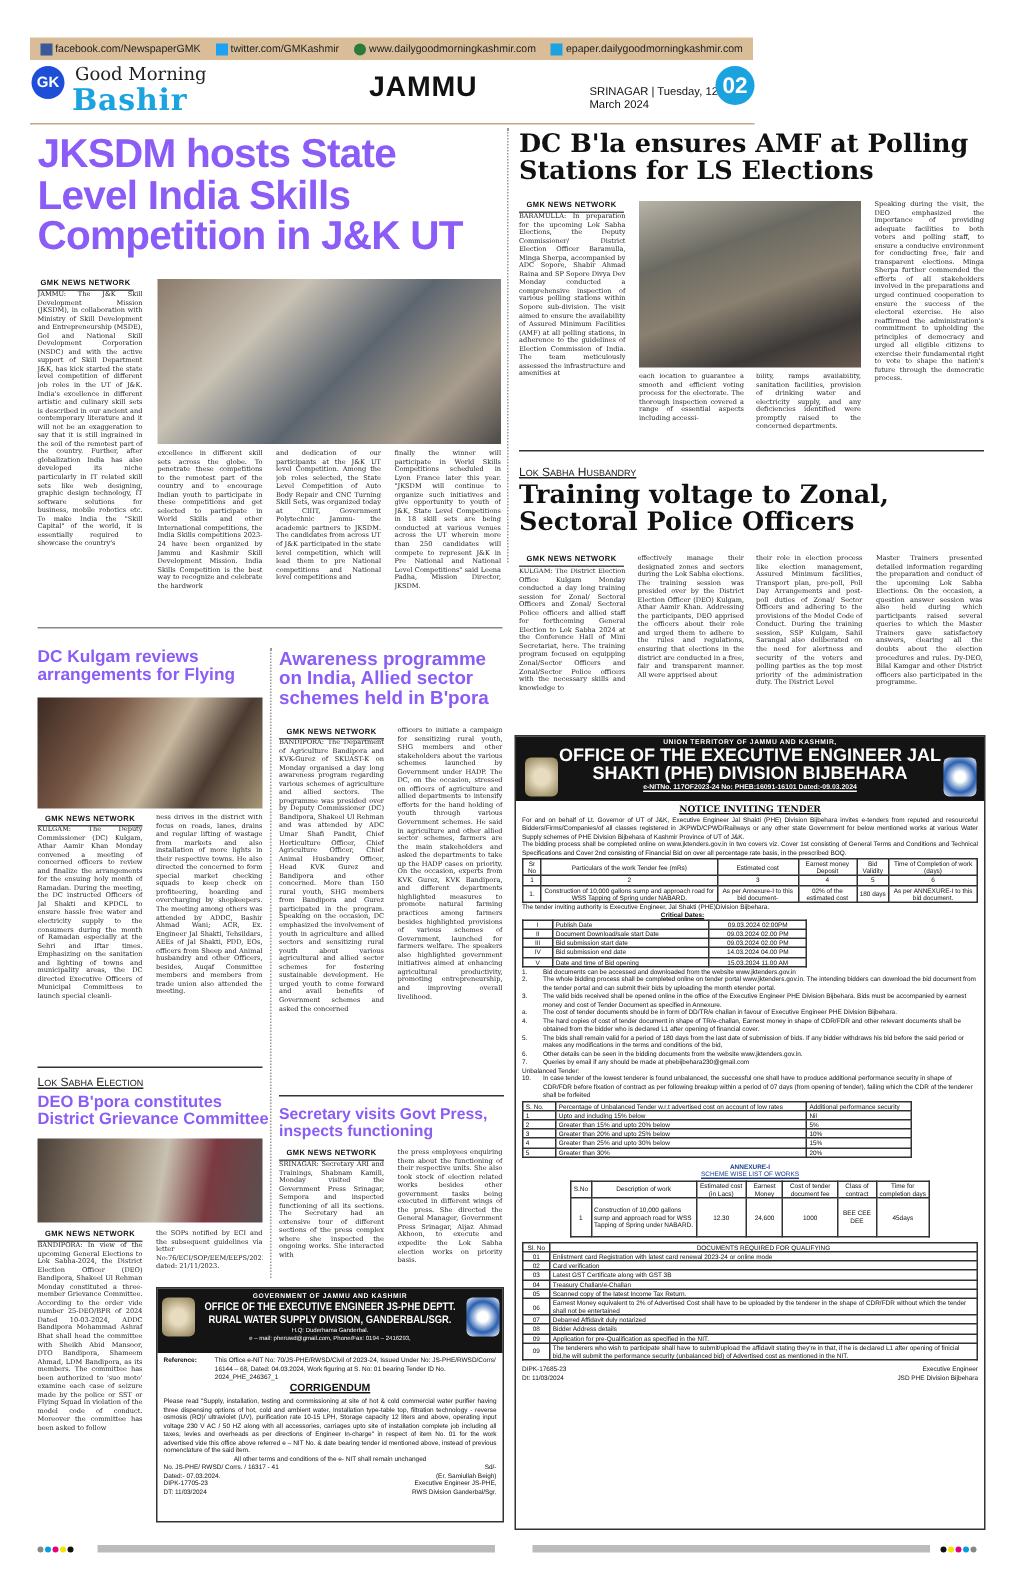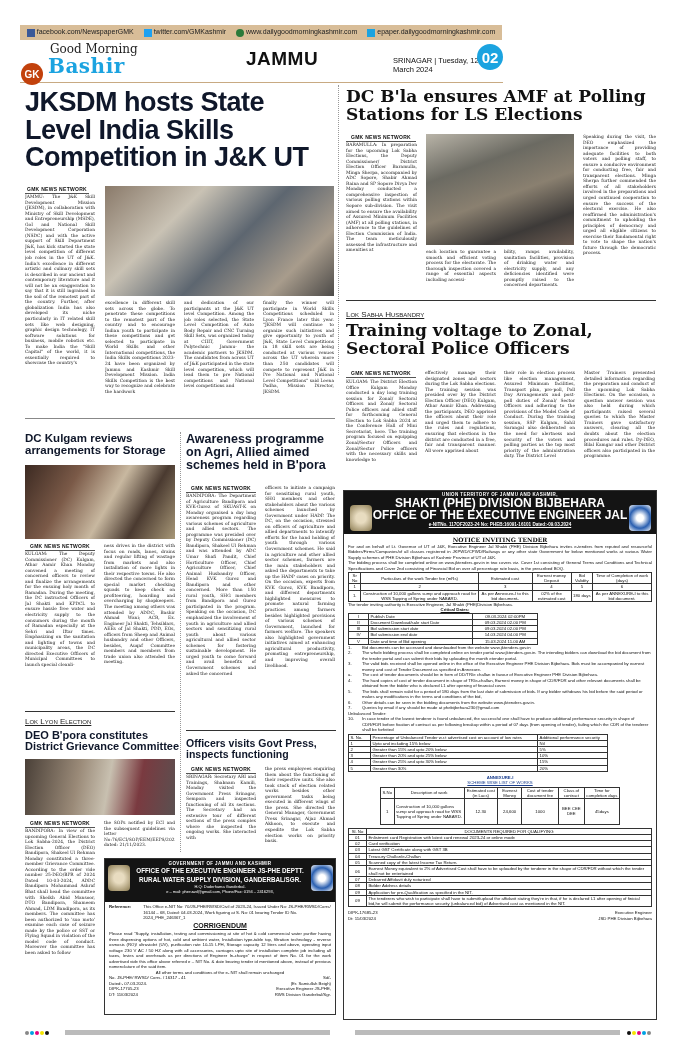--- a/index.html
+++ b/index.html
@@ -1,27 +1,27 @@
 <!DOCTYPE html>
 <html><head>
 <meta charset="utf-8">
 <style>
 *{box-sizing:border-box;margin:0;padding:0}
 body{width:680px;height:1053px;background:#fff;font-family:"DejaVu Serif",serif;color:#111;position:relative;overflow:hidden}
 .topbar{position:absolute;left:20px;top:25px;width:482px;height:15px;background:#d8bd98;display:flex;align-items:center;justify-content:center;gap:10px;font-family:"Liberation Sans",sans-serif;font-size:7px;color:#222}
 .topbar span.i{display:inline-block;width:8px;height:8px;margin-right:2px;vertical-align:middle}
 .header{position:absolute;left:20px;top:40px;width:483px;height:43px;border-bottom:1.5px solid #c8aa82}
-.logo-c{position:absolute;left:1px;top:23px;width:22px;height:22px;border-radius:50%;background:#c2410c;color:#fff;font-family:"Liberation Sans",sans-serif;font-size:10px;font-weight:bold;display:flex;align-items:center;justify-content:center}
+.logo-c{position:absolute;left:1px;top:4px;width:22px;height:22px;border-radius:50%;background:#1d4ed8;color:#fff;font-family:"Liberation Sans",sans-serif;font-size:10px;font-weight:bold;display:flex;align-items:center;justify-content:center}
 .logo-t1{position:absolute;left:30px;top:2px;font-size:12px;font-family:"DejaVu Serif",serif;color:#222}
 .logo-t2{position:absolute;left:28px;top:14px;font-size:20px;font-weight:bold;color:#1ba3e0;font-family:"DejaVu Serif",serif;letter-spacing:0.5px}
 .news{position:absolute;left:226px;top:8px;font-family:"Liberation Sans",sans-serif;font-size:19px;font-weight:bold;letter-spacing:0.5px}
 .dateline{position:absolute;left:373px;top:16px;font-family:"Liberation Sans",sans-serif;font-size:7.5px}
 .pageno{position:absolute;left:457px;top:4px;width:26px;height:26px;border-radius:50%;background:#1ba3e0;color:#fff;font-family:"Liberation Sans",sans-serif;font-weight:bold;font-size:15px;display:flex;align-items:center;justify-content:center}
 .abs{position:absolute}
-.hl-sans{font-family:"Liberation Sans",sans-serif;font-weight:bold;line-height:1.02;color:#0f172a}
+.hl-sans{font-family:"Liberation Sans",sans-serif;font-weight:bold;line-height:1.02;color:#8b5cf6}
 .hl-serif{font-family:"DejaVu Serif",serif;font-weight:bold;line-height:1.05}
 .byline{font-family:"Liberation Sans",sans-serif;font-size:5px;font-weight:bold;border-bottom:0.8px solid #555;padding-bottom:1px;text-align:center;letter-spacing:0.3px}
 .col{font-size:4.4px;line-height:1.26;text-align:justify;color:#222;overflow:hidden}
 .photo{background:linear-gradient(135deg,#8a7a6a 0%,#c9c2b4 30%,#5d6670 55%,#a89c8c 80%,#4c4a48 100%)}
 .photo2{background:linear-gradient(160deg,#b9b4a8 0%,#6b6a62 30%,#8a8070 55%,#3d3a38 80%,#6a5a50 100%)}
 .photo3{background:linear-gradient(120deg,#3c2a22 0%,#7b5a48 30%,#c8b8a0 55%,#4a3a30 75%,#a89878 100%)}
 .photo4{background:linear-gradient(100deg,#4a4038 0%,#9a8a78 35%,#c8c0b0 55%,#7a3a40 75%,#5a5050 100%)}
 .rule{position:absolute;height:1px;background:#333}
 .kicker{font-family:"Liberation Sans",sans-serif;font-size:8px;text-decoration:underline;font-variant:small-caps;color:#222}
 .vrule{position:absolute;width:0;border-left:0.8px dotted #999}
@@ -75,43 +75,43 @@
 <div class="rule" style="left:346px;top:300px;width:310px"></div>
 
 <div class="abs kicker" style="left:346px;top:310px">Lok Sabha Husbandry</div>
 <div class="abs hl-serif" style="left:346px;top:322px;width:330px;font-size:17px">Training voltage to Zonal, Sectoral Police Officers</div>
 <div class="abs byline" style="left:346px;top:370px;width:70px">GMK NEWS NETWORK</div>
 <div class="abs col" style="left:346px;top:379px;width:71px;height:100px">KULGAM: The District Election Office Kulgam Monday conducted a day long training session for Zonal/ Sectoral Officers and Zonal/ Sectoral Police officers and allied staff for forthcoming General Election to Lok Sabha 2024 at the Conference Hall of Mini Secretariat, here. The training program focused on equipping Zonal/Sector Officers and Zonal/Sector Police officers with the necessary skills and knowledge to</div>
 <div class="abs col" style="left:425px;top:370px;width:71px;height:109px">effectively manage their designated zones and sectors during the Lok Sabha elections. The training session was presided over by the District Election Officer (DEO) Kulgam, Athar Aamir Khan. Addressing the participants, DEO apprised the officers about their role and urged them to adhere to the rules and regulations, ensuring that elections in the district are conducted in a free, fair and transparent manner. All were apprised about</div>
 <div class="abs col" style="left:504px;top:370px;width:71px;height:109px">their role in election process like election management, Assured Minimum facilities, Transport plan, pre-poll, Poll Day Arrangements and post-poll duties of Zonal/ Sector Officers and adhering to the provisions of the Model Code of Conduct. During the training session, SSP Kulgam, Sahil Sarangal also deliberated on the need for alertness and security of the voters and polling parties as the top most priority of the administration duty. The District Level</div>
 <div class="abs col" style="left:584px;top:370px;width:71px;height:109px">Master Trainers presented detailed information regarding the preparation and conduct of the upcoming Lok Sabha Elections. On the occasion, a question answer session was also held during which participants raised several queries to which the Master Trainers gave satisfactory answers, clearing all the doubts about the election procedures and rules. Dy-DEO, Bilal Kamgar and other District officers also participated in the programme.</div>
 
-<div class="abs hl-sans" style="left:25px;top:433px;width:150px;font-size:11.5px;font-weight:bold">DC Kulgam reviews arrangements for Storage</div>
+<div class="abs hl-sans" style="left:25px;top:433px;width:150px;font-size:11.5px;font-weight:bold">DC Kulgam reviews arrangements for Flying</div>
 <div class="abs photo3" style="left:25px;top:465px;width:150px;height:74px"></div>
 <div class="abs byline" style="left:25px;top:543px;width:70px">GMK NEWS NETWORK</div>
 <div class="abs col" style="left:25px;top:551px;width:70px;height:155px">KULGAM: The Deputy Commissioner (DC) Kulgam, Athar Aamir Khan Monday convened a meeting of concerned officers to review and finalize the arrangements for the ensuing holy month of Ramadan. During the meeting, the DC instructed Officers of Jal Shakti and KPDCL to ensure hassle free water and electricity supply to the consumers during the month of Ramadan especially at the Sehri and Iftar times. Emphasizing on the sanitation and lighting of towns and municipality areas, the DC directed Executive Officers of Municipal Committees to launch special cleanli-</div>
 <div class="abs col" style="left:104px;top:543px;width:71px;height:163px">ness drives in the district with focus on roads, lanes, drains and regular lifting of wastage from markets and also installation of more lights in their respective towns. He also directed the concerned to form special market checking squads to keep check on profiteering, hoarding and overcharging by shopkeepers. The meeting among others was attended by ADDC, Bashir Ahmad Wani; ACR, Ex. Engineer Jal Shakti, Tehsildars, AEEs of Jal Shakti, PDD, EOs, officers from Sheep and Animal husbandry and other Officers, besides, Auqaf Committee members and members from trade union also attended the meeting.</div>
 <div class="rule" style="left:25px;top:711px;width:150px"></div>
 
 <div class="vrule" style="left:180px;top:432px;height:420px"></div>
 
-<div class="abs hl-sans" style="left:186px;top:433px;width:150px;font-size:12.5px">Awareness programme on Agri, Allied aimed schemes held in B'pora</div>
+<div class="abs hl-sans" style="left:186px;top:433px;width:150px;font-size:12.5px">Awareness programme on India, Allied sector schemes held in B'pora</div>
 <div class="abs byline" style="left:186px;top:485px;width:70px">GMK NEWS NETWORK</div>
 <div class="abs col" style="left:186px;top:493px;width:70px;height:230px">BANDIPORA: The Department of Agriculture Bandipora and KVK-Gurez of SKUAST-K on Monday organised a day long awareness program regarding various schemes of agriculture and allied sectors. The programme was presided over by Deputy Commissioner (DC) Bandipora, Shakeel Ul Rehman and was attended by ADC Umar Shafi Pandit, Chief Horticulture Officer, Chief Agriculture Officer, Chief Animal Husbandry Officer, Head KVK Gurez and Bandipora and other concerned. More than 150 rural youth, SHG members from Bandipora and Gurez participated in the program. Speaking on the occasion, DC emphasized the involvement of youth in agriculture and allied sectors and sensitizing rural youth about various agricultural and allied sector schemes for fostering sustainable development. He urged youth to come forward and avail benefits of Government schemes and asked the concerned</div>
 <div class="abs col" style="left:265px;top:485px;width:70px;height:238px">officers to initiate a campaign for sensitizing rural youth, SHG members and other stakeholders about the various schemes launched by Government under HADP. The DC, on the occasion, stressed on officers of agriculture and allied departments to intensify efforts for the hand holding of youth through various Government schemes. He said in agriculture and other allied sector schemes, farmers are the main stakeholders and asked the departments to take up the HADP cases on priority. On the occasion, experts from KVK Gurez, KVK Bandipora, and different departments highlighted measures to promote natural farming practices among farmers besides highlighted provisions of various schemes of Government, launched for farmers welfare. The speakers also highlighted government initiatives aimed at enhancing agricultural productivity, promoting entrepreneurship, and improving overall livelihood.</div>
 <div class="rule" style="left:186px;top:730px;width:150px"></div>
 
-<div class="abs kicker" style="left:25px;top:717px">Lok Lyon Election</div>
+<div class="abs kicker" style="left:25px;top:717px">Lok Sabha Election</div>
 <div class="abs hl-sans" style="left:25px;top:730px;width:155px;font-size:11px">DEO B'pora constitutes District Grievance Committee</div>
 <div class="abs photo4" style="left:25px;top:759px;width:150px;height:56px"></div>
 <div class="abs byline" style="left:25px;top:820px;width:70px">GMK NEWS NETWORK</div>
 <div class="abs col" style="left:25px;top:828px;width:70px;height:185px">BANDIPORA: In view of the upcoming General Elections to Lok Sabha-2024, the District Election Officer (DEO) Bandipora, Shakeel Ul Rehman Monday constituted a three-member Grievance Committee. According to the order vide number 25-DEO/BPR of 2024 Dated 10-03-2024, ADDC Bandipora Mohammad Ashraf Bhat shall head the committee with Sheikh Abid Mansoor, DTO Bandipora, Shameem Ahmad, LDM Bandipora, as its members. The committee has been authorized to 'suo moto' examine each case of seizure made by the police or SST or Flying Squad in violation of the model code of conduct. Moreover the committee has been asked to follow</div>
 <div class="abs col" style="left:104px;top:820px;width:71px;height:30px">the SOPs notified by ECI and the subsequent guidelines via letter No:76/ECI/SOP/EEM/EEPS/2023, dated: 21/11/2023.</div>
 
-<div class="abs hl-sans" style="left:186px;top:738px;width:150px;font-size:10.5px">Officers visits Govt Press, inspects functioning</div>
+<div class="abs hl-sans" style="left:186px;top:738px;width:150px;font-size:10.5px">Secretary visits Govt Press, inspects functioning</div>
 <div class="abs byline" style="left:186px;top:766px;width:70px">GMK NEWS NETWORK</div>
 <div class="abs col" style="left:186px;top:774px;width:70px;height:78px">SRINAGAR: Secretary ARI and Trainings, Shabnam Kamili, Monday visited the Government Press Srinagar, Sempora and inspected functioning of all its sections. The Secretary had an extensive tour of different sections of the press complex where she inspected the ongoing works. She interacted with</div>
 <div class="abs col" style="left:265px;top:766px;width:70px;height:86px">the press employees enquiring them about the functioning of their respective units. She also took stock of election related works besides other government tasks being executed in different wings of the press. She directed the General Manager, Government Press Srinagar, Aijaz Ahmad Akhoon, to execute and expedite the Lok Sabha election works on priority basis.</div>
 
 <div class="ad" style="left:104px;top:858px;width:232px;height:157px">
   <div class="adhead" style="height:43px;position:relative;padding-top:2px">
     <div class="seal" style="left:3px;top:6px"></div>
     <div class="seal2" style="left:206px;top:6px"></div>
     <div style="font-size:4.5px;font-weight:bold;letter-spacing:0.4px">GOVERNMENT OF JAMMU AND KASHMIR</div>
     <div style="font-size:7.3px;font-weight:bold;line-height:1.25;font-family:'Liberation Sans',sans-serif;transform:scaleX(0.86)">OFFICE OF THE EXECUTIVE ENGINEER JS-PHE DEPTT.</div>
@@ -142,22 +142,22 @@
       </div>
     </div>
   </div>
 </div>
 
 <div class="ad" style="left:343px;top:490px;width:314px;height:530px">
   <div class="adhead" style="height:43px;position:relative;padding-top:1px">
     <div class="seal" style="left:6px;top:14px"></div>
     <div class="seal2" style="left:285px;top:14px"></div>
     <div style="font-size:4.5px;font-weight:bold;letter-spacing:0.4px">UNION TERRITORY OF JAMMU AND KASHMIR,</div>
+    <div style="font-size:12px;font-weight:bold;line-height:1.0">OFFICE OF THE EXECUTIVE ENGINEER JAL</div>
     <div style="font-size:12px;font-weight:bold;line-height:1.0">SHAKTI (PHE) DIVISION BIJBEHARA</div>
-    <div style="font-size:12px;font-weight:bold;line-height:1.0">OFFICE OF THE EXECUTIVE ENGINEER JAL</div>
     <div style="font-size:4.6px;font-weight:bold;text-decoration:underline;margin-top:1px">e-NITNo. 117OF2023-24 No: PHEB:16091-16101  Dated:-09.03.2024</div>
   </div>
   <div style="padding:2px 4px" class="small">
     <div style="text-align:center;font-size:6px;font-weight:bold;text-decoration:underline;font-family:'DejaVu Serif',serif">NOTICE INVITING TENDER</div>
     <div style="text-align:justify">For and on behalf of Lt. Governor of UT of J&amp;K, Executive Engineer Jal Shakti (PHE) Division Bijbehara invites e-tenders from reputed and resourceful Bidders/Firms/Companies/of all classes registered in JKPWD/CPWD/Railways or any other state Government for below mentioned works at various Water Supply schemes of PHE Division Bijbehara of Kashmir Province of UT of J&amp;K.</div>
     <div style="text-align:justify">The bidding process shall be completed online on www.jktenders.gov.in in two covers viz. Cover 1st consisting of General Terms and Conditions and Technical Specifications and Cover 2nd consisting of Financial Bid on over all percentage rate basis, in the prescribed BOQ.</div>
     <table class="t" style="width:100%;margin-top:1px;text-align:center">
       <tbody>
           <tr>
             <th>Sr No</th>

